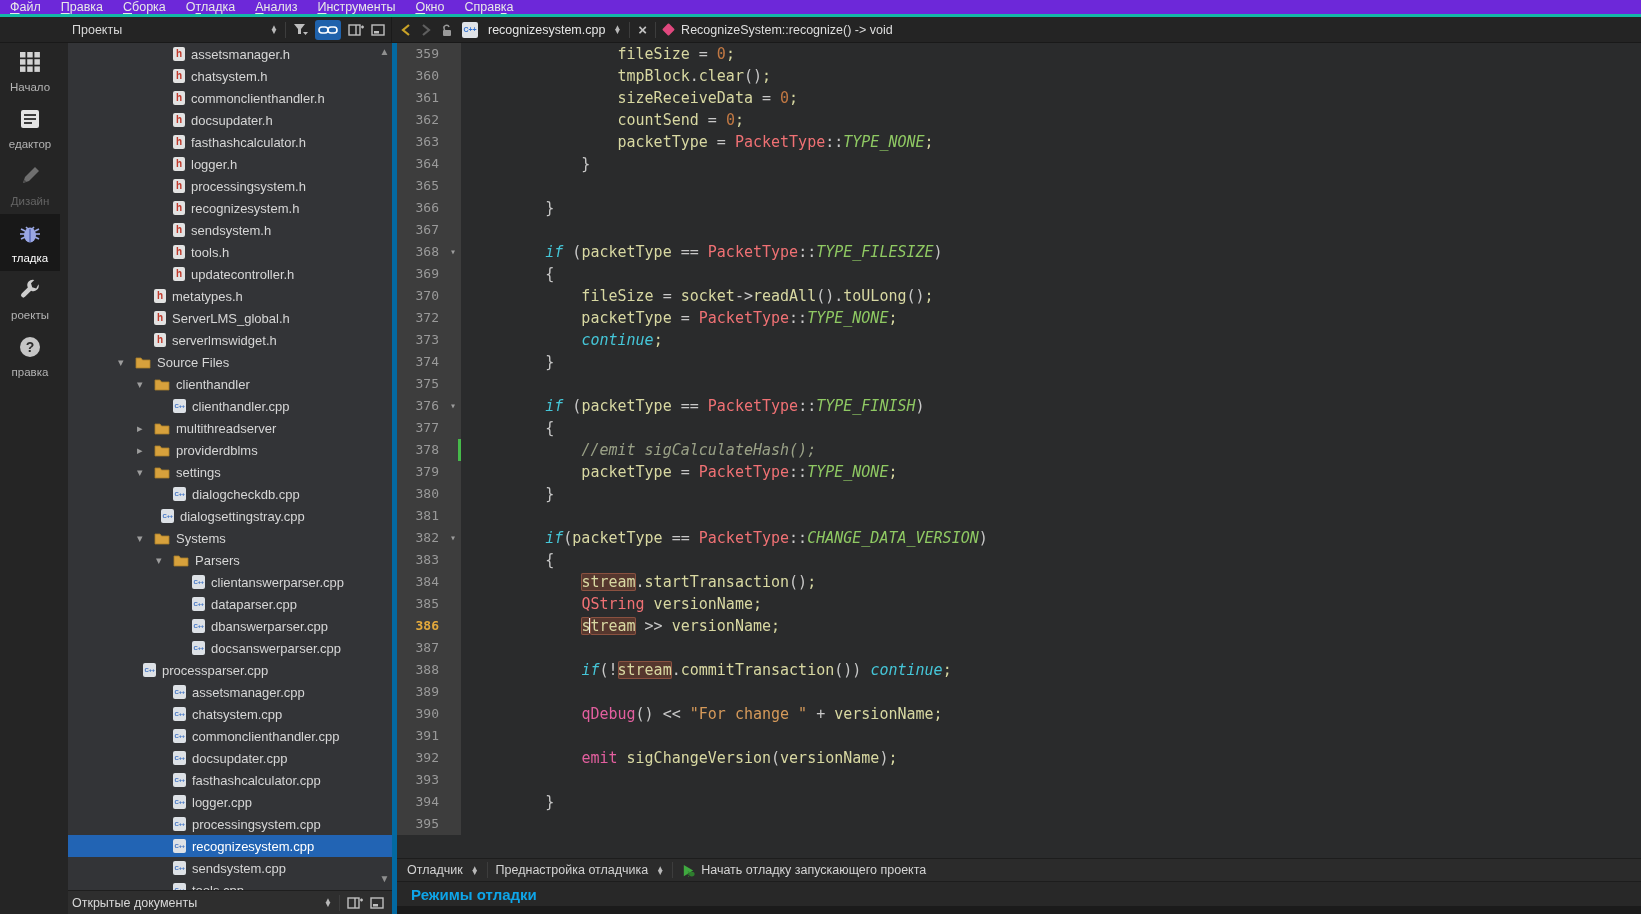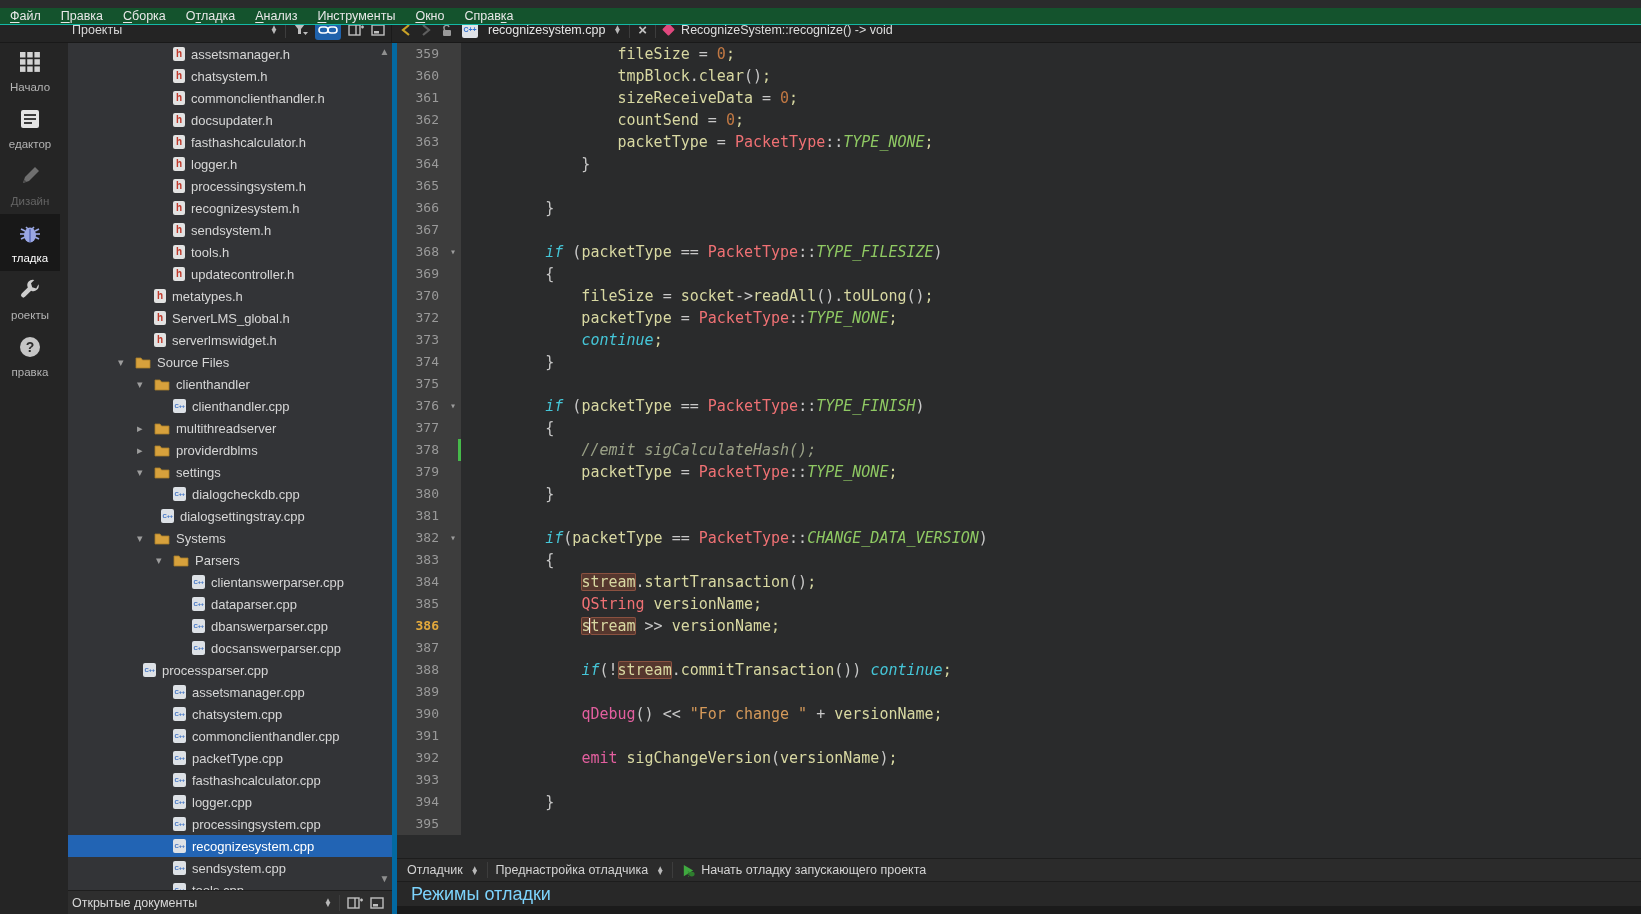--- a/index.html
+++ b/index.html
@@ -1,21 +1,21 @@
 <!DOCTYPE html>
 <html><head>
 <meta charset="utf-8">
 <style>
   * { margin:0; padding:0; box-sizing:border-box; }
   html,body { background:#1b1b1b; }
   body { width:1641px; height:914px; overflow:hidden; font-family:"Liberation Sans", sans-serif; }
   .app { position:relative; width:1641px; height:914px; background:#2a2b2c; overflow:hidden; }
 
   
-  .menubar { position:absolute; left:0; top:8px; width:1641px; height:17px; background:#14532d; border-bottom:1px solid #14b8a6; display:flex; align-items:center; z-index:30; }
+  .menubar { position:absolute; left:0; top:0; width:1641px; height:17px; background:#6d28d9; border-bottom:3px solid #14b8a6; display:flex; align-items:center; z-index:30; }
   .menu-item { color:#e8e8e8; font-size:12.5px; padding:0 10px; height:17px; line-height:16px; cursor:default; }
   .menu-item u { text-decoration:underline; text-underline-offset:2px; }
 
   
   .toolbar-row { position:absolute; left:0; top:17px; width:1641px; height:26px; background:#242424; border-bottom:1px solid #191919; z-index:25; display:flex; }
   .toolbar-gap { width:60px; height:100%; background:#242424; }
   .panel-header { width:332px; height:100%; display:flex; align-items:center; padding:0 6px 0 12px; border-right:1px solid #1a1a1a; }
   .panel-header-title, .panel-footer-title { color:#d8d8d8; font-size:12.5px; }
   .hdr-icons { margin-left:auto; display:flex; align-items:center; gap:7px; }
   .editor-toolbar { flex:1; height:100%; display:flex; align-items:center; padding:0 8px; gap:8px; }
@@ -71,21 +71,21 @@
   .c-num { color:#c17843; }
   .c-str { color:#d69a5a; }
   .c-com { color:#9aa187; font-style:italic; }
   .c-hl  { color:#d8d8a2; background:rgba(158,76,50,0.38); box-shadow:inset 0 0 0 1px #8a5140; border-radius:2px; }
   .c-caret { display:inline-block; width:2px; height:15px; background:#f2f2f2; vertical-align:-2px; margin:0 -1px; }
 
   
   .debug-toolbar { position:absolute; left:0; top:815px; width:1249px; height:23px; background:#2b2b2b; border-top:1px solid #1d1d1d; display:flex; align-items:center; gap:8px; padding:0 10px; }
   .debug-toolbar .dlabel { color:#d4d4d4; font-size:12.5px; }
   .modes-bar { position:absolute; left:0; top:838px; width:1249px; height:25px; background:#282828; border-top:1px solid #1d1d1d; display:flex; align-items:center; padding:0 14px; }
-  .modes-bar .dlabel { color:#7dd3fc; font-size:18px; }
+  .modes-bar .dlabel { color:#0ea5e9; font-size:15px;font-weight:bold; }
   .bottom-strip { position:absolute; left:0; top:863px; width:1249px; height:8px; background:#1b1b1b; }
 </style>
 </head>
 <body>
 
 <div class="app">
 
   <div class="menubar" id="menubar">
       <div class="menu-item"><u>Ф</u>айл</div>
       <div class="menu-item"><u>П</u>равка</div>
@@ -429,21 +429,21 @@
           <span class="tree-label">chatsystem.cpp</span>
         </div>
         <div class="tree-row" style="padding-left: 96px;">
           <span class="arrow"></span>
           <span class="fic cpp-icon">C++</span>
           <span class="tree-label">commonclienthandler.cpp</span>
         </div>
         <div class="tree-row" style="padding-left: 96px;">
           <span class="arrow"></span>
           <span class="fic cpp-icon">C++</span>
-          <span class="tree-label">packetType.cpp</span>
+          <span class="tree-label">docsupdater.cpp</span>
         </div>
         <div class="tree-row" style="padding-left: 96px;">
           <span class="arrow"></span>
           <span class="fic cpp-icon">C++</span>
           <span class="tree-label">fasthashcalculator.cpp</span>
         </div>
         <div class="tree-row" style="padding-left: 96px;">
           <span class="arrow"></span>
           <span class="fic cpp-icon">C++</span>
           <span class="tree-label">logger.cpp</span>

